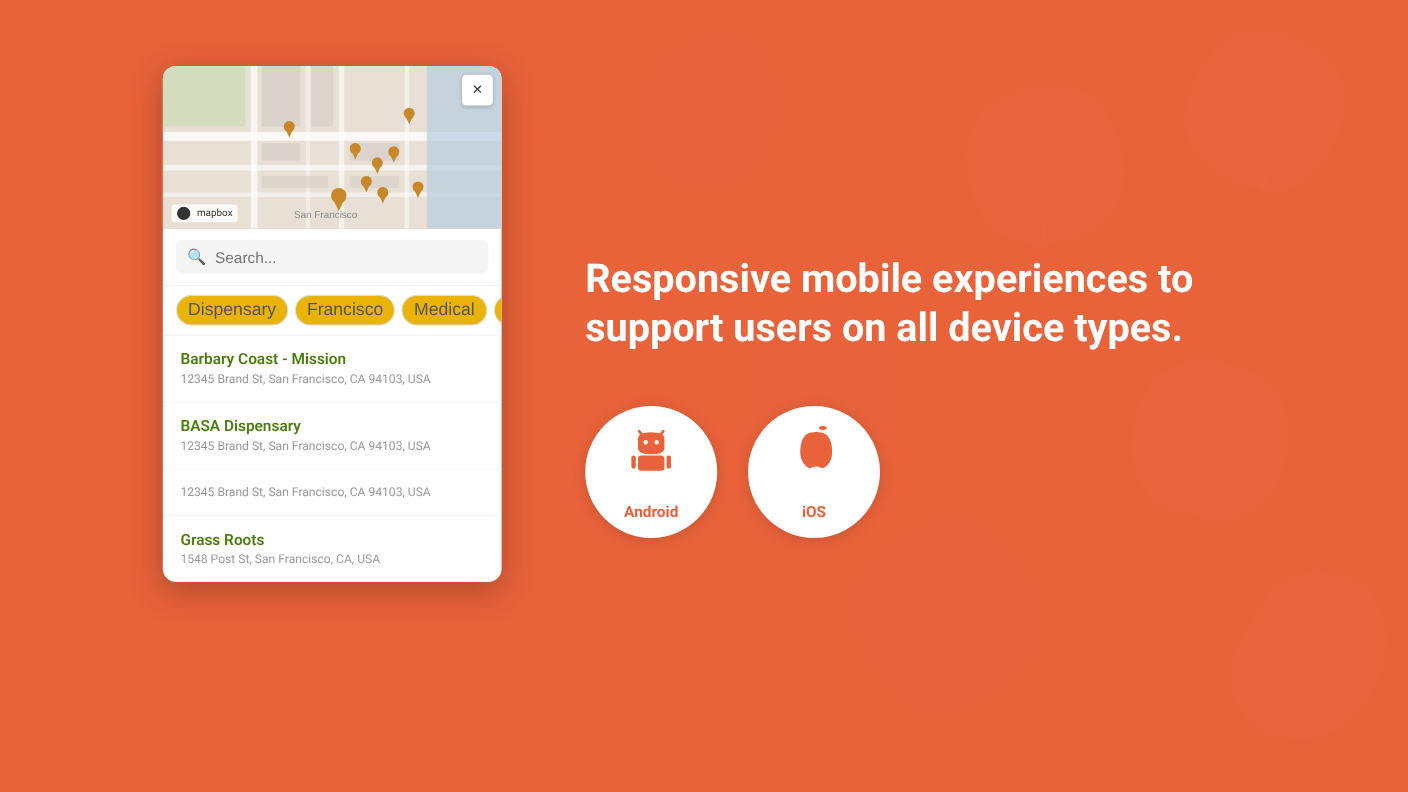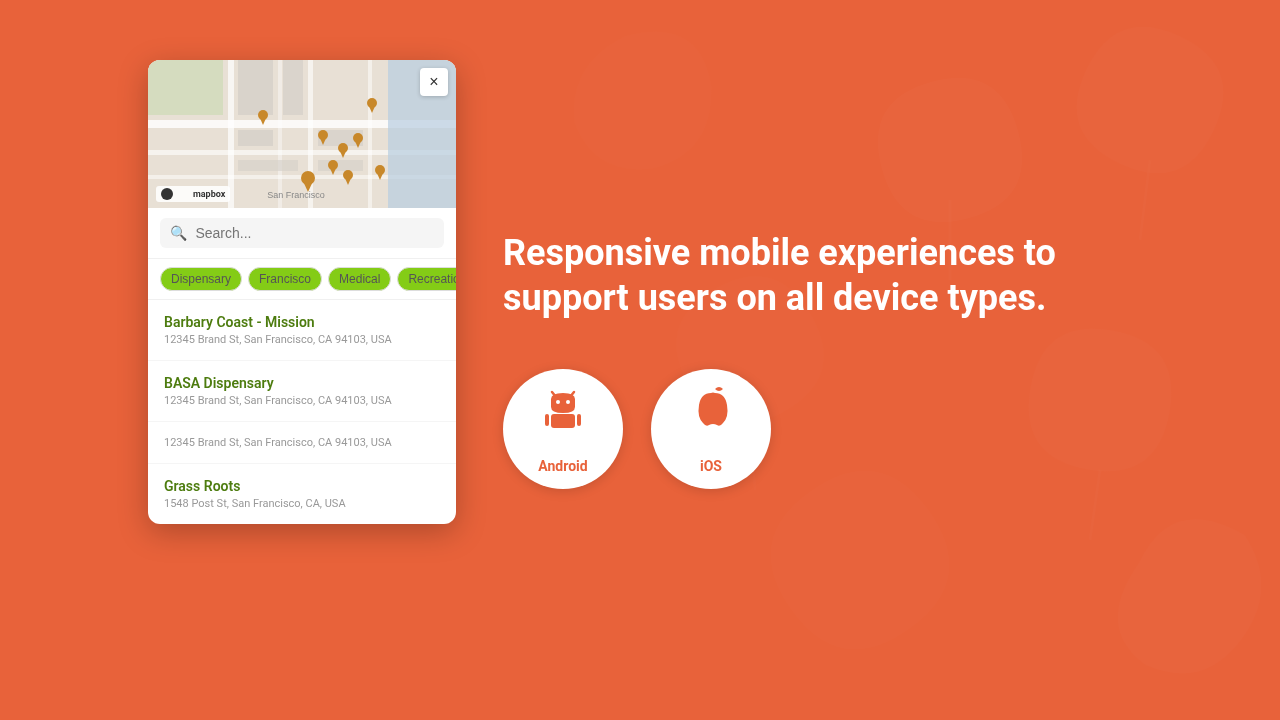--- a/index.html
+++ b/index.html
@@ -74,22 +74,21 @@
       position: absolute;
       bottom: 6px;
       left: 8px;
       background: rgba(255,255,255,0.85);
       border-radius: 3px;
       padding: 2px 5px;
       font-size: 9px;
       color: #333;
       display: flex;
       align-items: center;
-      gap: 20px;
-      font-weight: bold;
+      gap: 6px;
     }
 
     .mapbox-logo-circle {
       width: 12px;
       height: 12px;
       border-radius: 50%;
       background: #333;
     }
 
     
@@ -127,25 +126,25 @@
       padding: 8px 12px;
       gap: 6px;
       border-bottom: 1px solid #f0f0f0;
       overflow-x: hidden;
     }
 
     .filter-tab {
       padding: 4px 10px;
       border: 1px solid #ddd;
       border-radius: 20px;
-      font-size: 12px;
+      font-size: 16px;
       color: #555;
       cursor: pointer;
       white-space: nowrap;
-      background: #84cc16;
+      background: #eab308;
     }
 
     
     .location-list {
       overflow-y: auto;
     }
 
     .location-item {
       padding: 14px 16px;
       border-bottom: 1px solid #f5f5f5;
@@ -164,21 +163,21 @@
     }
 
     .location-address {
       font-size: 11px;
       color: #999;
     }
 
     
     .right-content {
       position: absolute;
-      left: 503px;
+      left: 532px;
       top: 50%;
       transform: translateY(-50%);
       color: #fff;
     }
 
     .main-headline {
       font-size: 36px;
       font-weight: 700;
       line-height: 1.25;
       margin-bottom: 48px;

